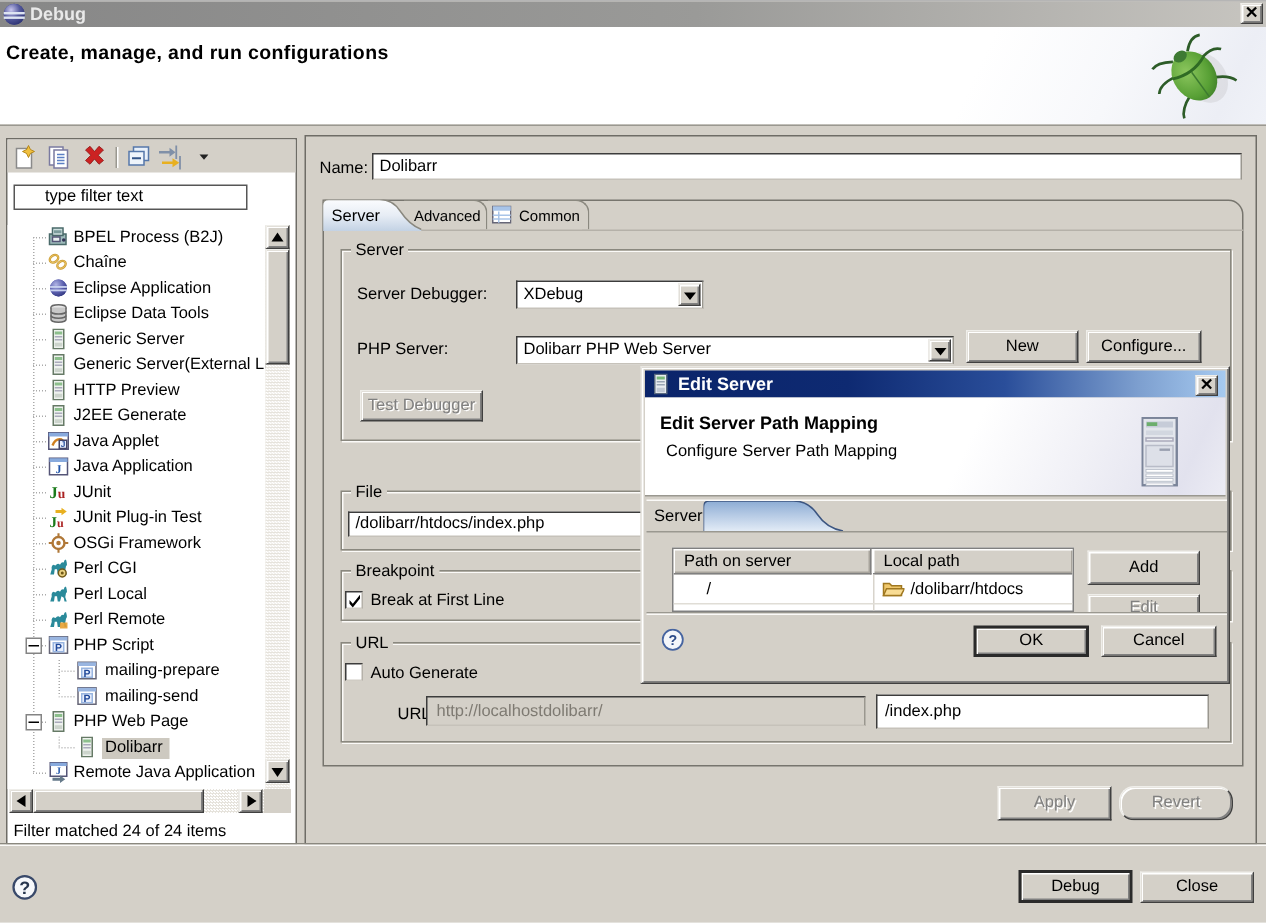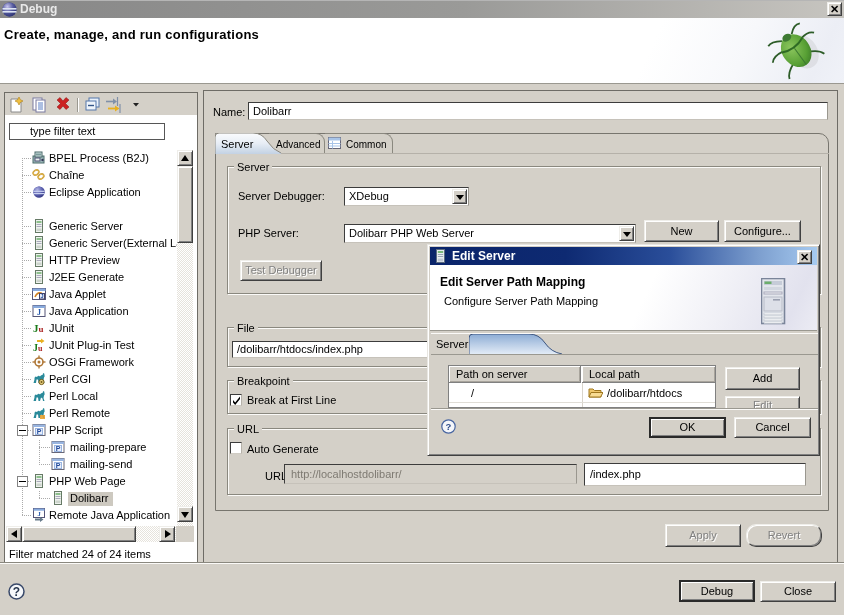--- a/index.html
+++ b/index.html
@@ -299,20 +299,27 @@
           </svg>
           <span class="txt">Eclipse Application</span>
         </div>
       <div class="trow" style="top:17px;">
           <div class="abs" style="left:17px;top:8px;width:9px;height:1px;background-image:linear-gradient(90deg,#aaa 1px, transparent 1px);background-size:2px 1px;"></div>
           <svg class="ticon">
             <use href="#i-chain"></use>
           </svg>
           <span class="txt">Chaîne</span>
         </div>
+      <div class="trow" style="top:51px;">
+          <div class="abs" style="left:17px;top:8px;width:9px;height:1px;background-image:linear-gradient(90deg,#aaa 1px, transparent 1px);background-size:2px 1px;"></div>
+          <svg class="ticon">
+            <use href="#i-db"></use>
+          </svg>
+          <span class="txt">Eclipse Data Tools</span>
+        </div>
       <div class="trow" style="top:68px;">
           <div class="abs" style="left:17px;top:8px;width:9px;height:1px;background-image:linear-gradient(90deg,#aaa 1px, transparent 1px);background-size:2px 1px;"></div>
           <svg class="ticon">
             <use href="#i-srv"></use>
           </svg>
           <span class="txt">Generic Server</span>
         </div>
       <div class="trow" style="top:85px;">
           <div class="abs" style="left:17px;top:8px;width:9px;height:1px;background-image:linear-gradient(90deg,#aaa 1px, transparent 1px);background-size:2px 1px;"></div>
           <svg class="ticon">

